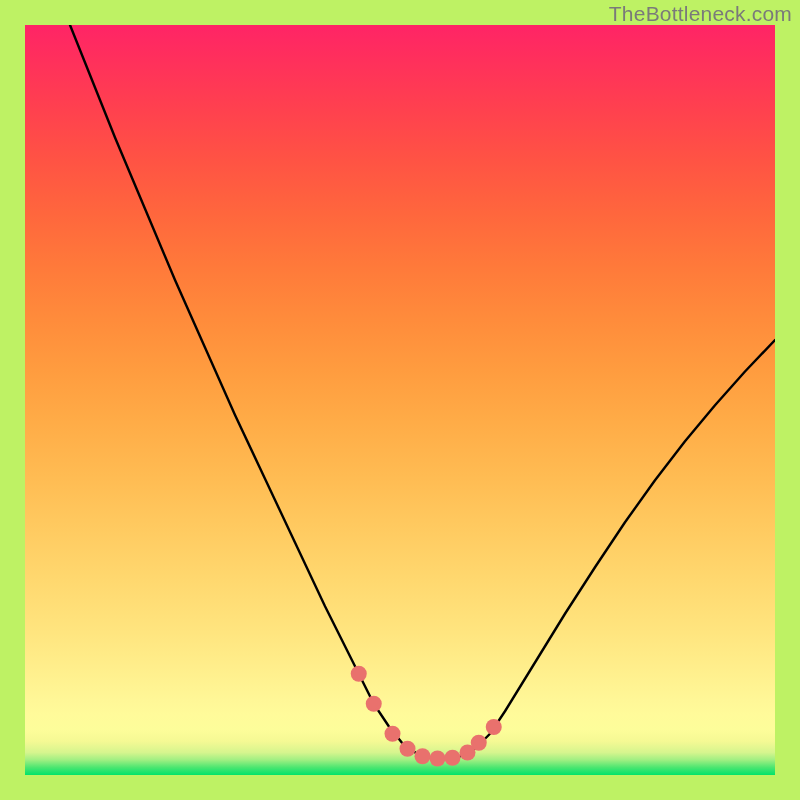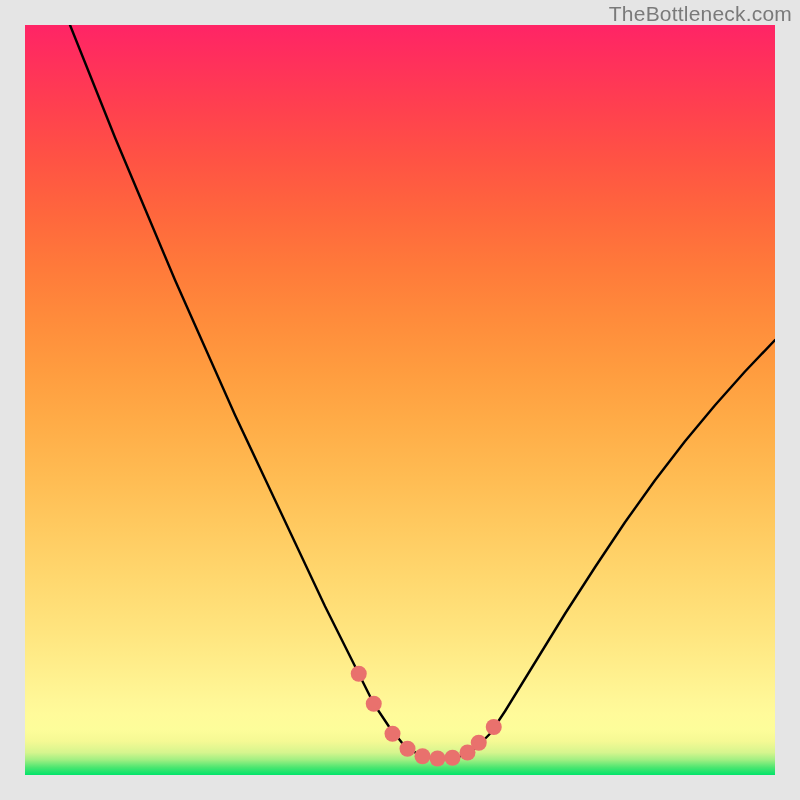--- a/index.html
+++ b/index.html
@@ -10,21 +10,21 @@
     overflow: hidden;
     background: #000;
     font-family: Arial, Helvetica, sans-serif;
   }
   .frame {
     position: absolute;
     left: 0;
     top: 0;
     width: 800px;
     height: 800px;
-    background: #e5e5e5;
+    background: #bef264;
     text-decoration: underline;
   }
   .plot-area {
     position: absolute;
     left: 25px;
     top: 25px;
     width: 750px;
     height: 750px;
     overflow: hidden;
   }

